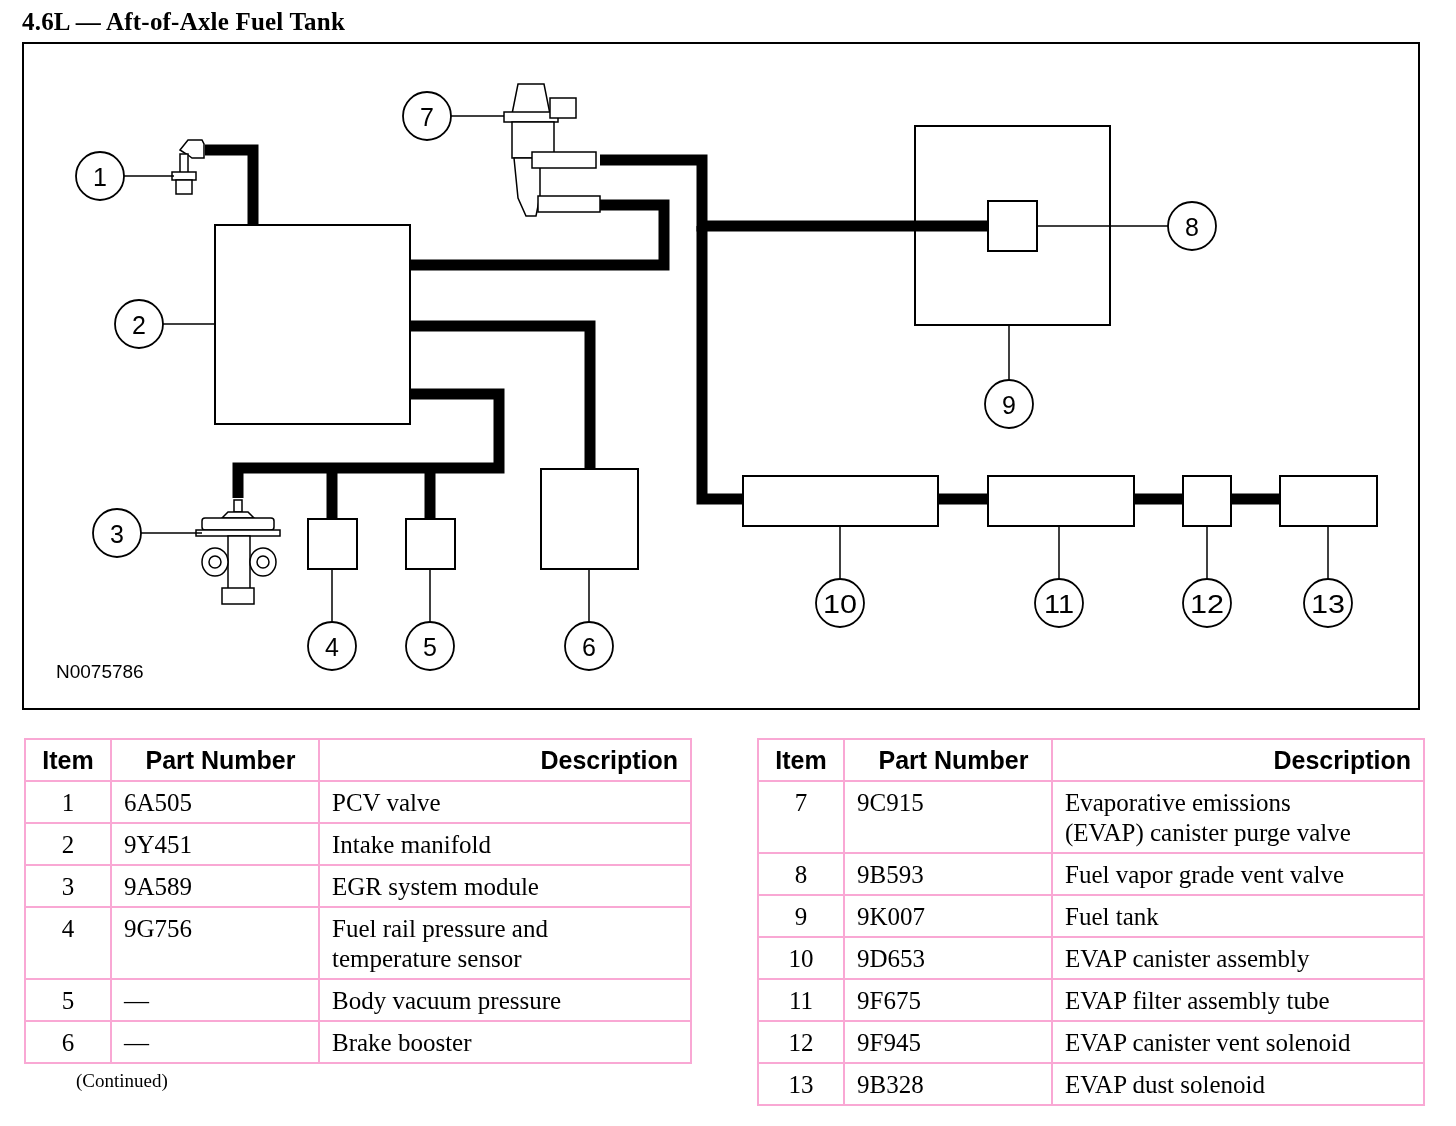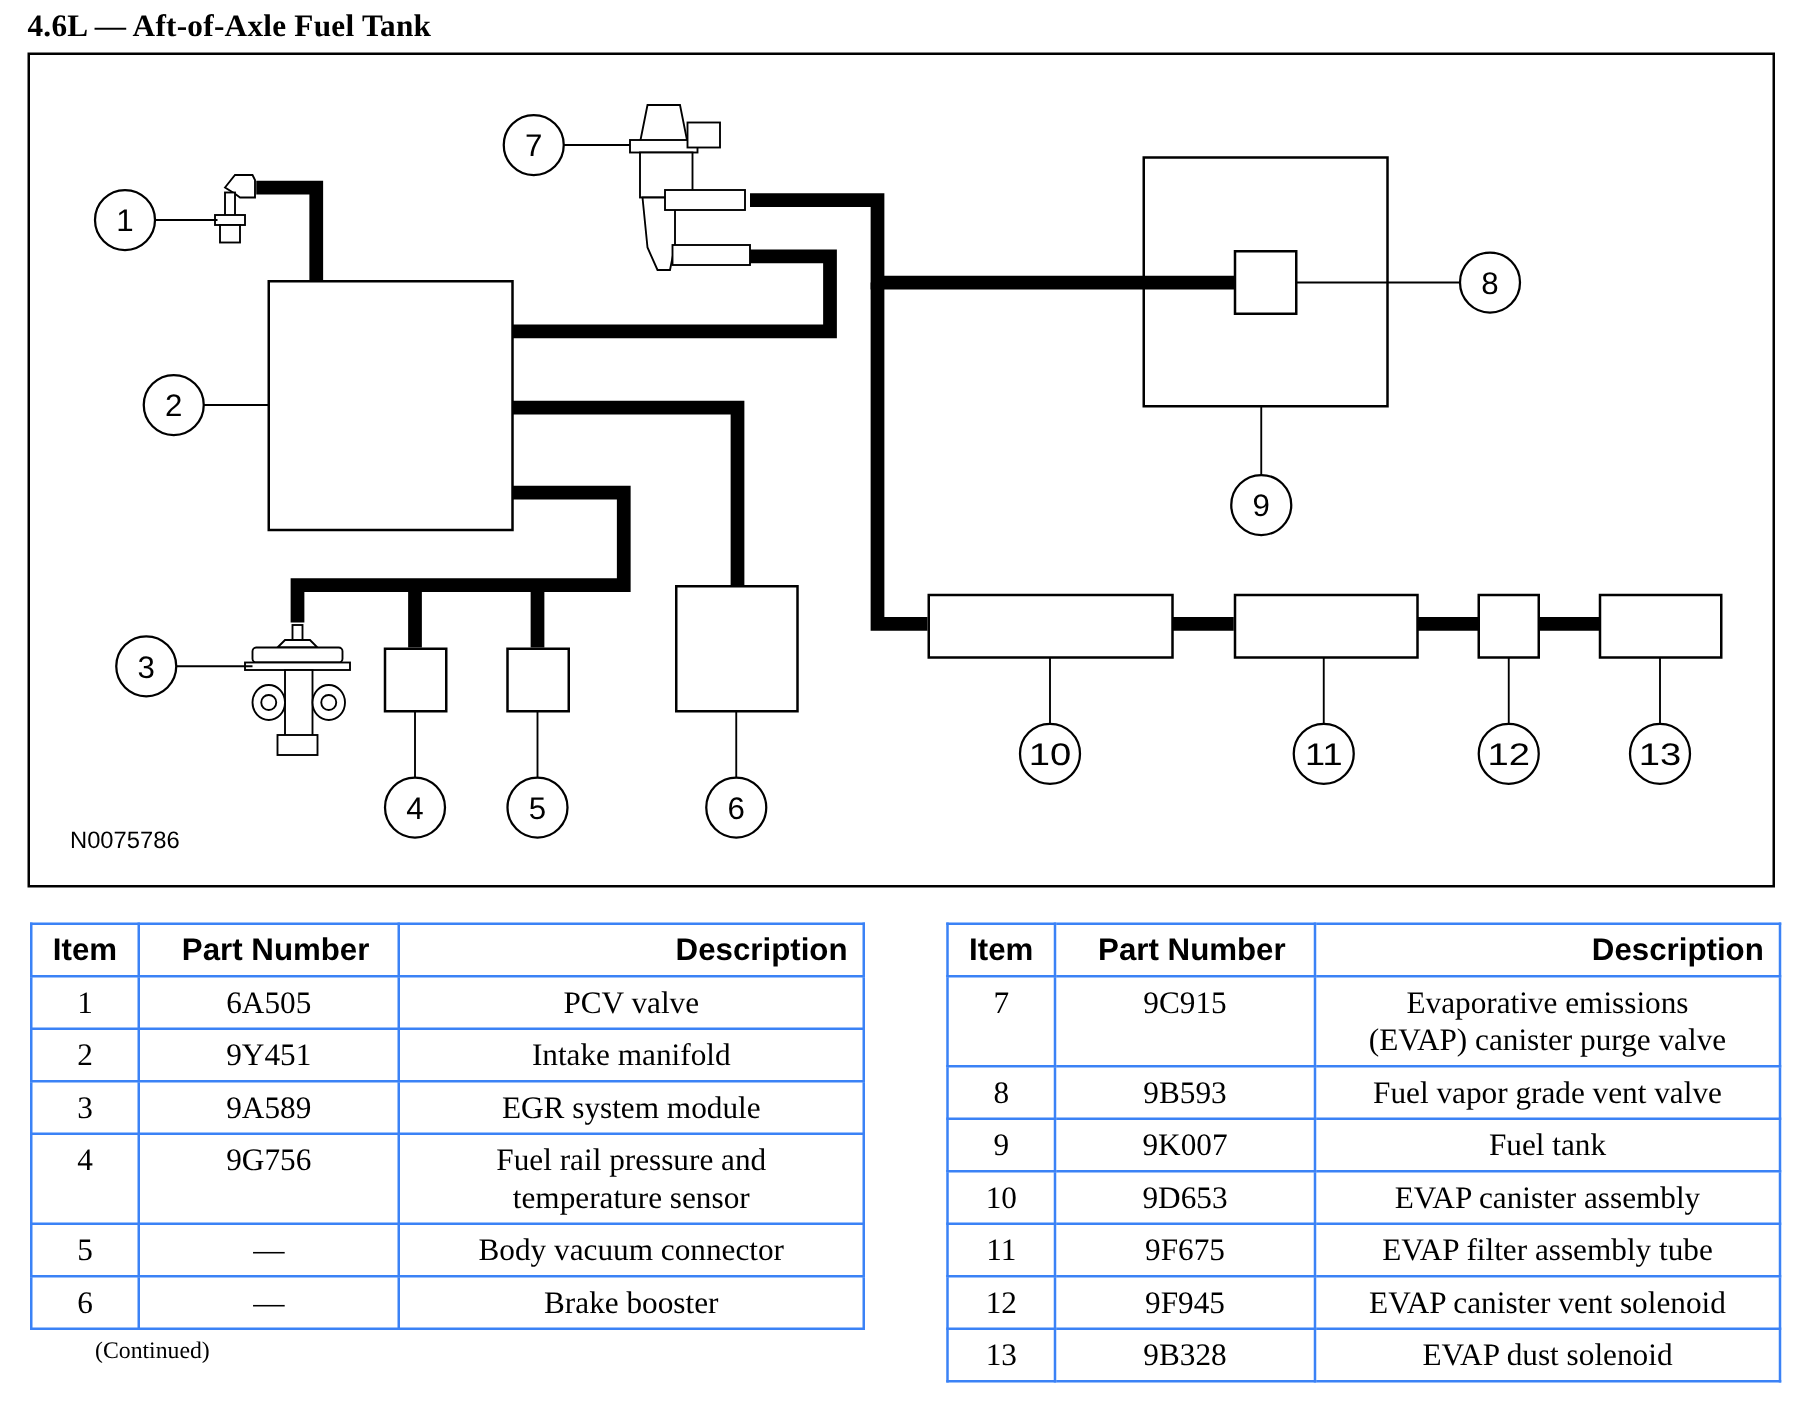--- a/index.html
+++ b/index.html
@@ -15,30 +15,30 @@
     box-sizing: border-box; border: 2px solid #000;
   }
   svg.diag { position: absolute; left: 0; top: 0; }
   .callout-text { font-family: "Liberation Sans", sans-serif; font-size: 25px; }
   .figid { font-family: "Liberation Sans", sans-serif; font-size: 19px; }
   table.parts {
     position: absolute; border-collapse: collapse;
     font-family: "Liberation Serif", serif; font-size: 25px;
   }
   table.parts th, table.parts td {
-    border: 2px solid #3b82f6; vertical-align: top; padding: 0 12px; line-height: 30px;
+    border: 2px solid #f9a8d4; vertical-align: top; padding: 0 12px; line-height: 30px;
   }
   table.parts th {
     font-family: "Liberation Sans", sans-serif; font-weight: bold; font-size: 25px;
     text-align: right; height: 40px; vertical-align: middle;
   }
   table.parts th.c-item { text-align: center; }
   table.parts th.c-part { text-align: center; padding-left: 23px; }
   table.parts td.c-item { text-align: center; }
-  table.parts td { padding-top: 6px; padding-bottom: 4px; text-align: center; }
+  table.parts td { padding-top: 6px; padding-bottom: 4px; }
   #table-left { left: 24px; top: 738px; width: 668px; }
   #table-right { left: 757px; top: 738px; width: 668px; }
   .continued {
     position: absolute; left: 33px; top: 1070px;
     font-family: "Liberation Serif", serif; font-size: 19px; margin-left: 43px;
   }
 </style>
 </head>
 <body>
 
@@ -198,21 +198,21 @@
         <td>9G756</td>
         <td>
           <div>Fuel rail pressure and</div>
           <div>temperature sensor</div>
         </td>
       </tr>
       <tr>
         <td class="c-item">5</td>
         <td>—</td>
         <td>
-          <div>Body vacuum connector</div>
+          <div>Body vacuum pressure</div>
         </td>
       </tr>
       <tr>
         <td class="c-item">6</td>
         <td>—</td>
         <td>
           <div>Brake booster</div>
         </td>
       </tr>
     </tbody>

